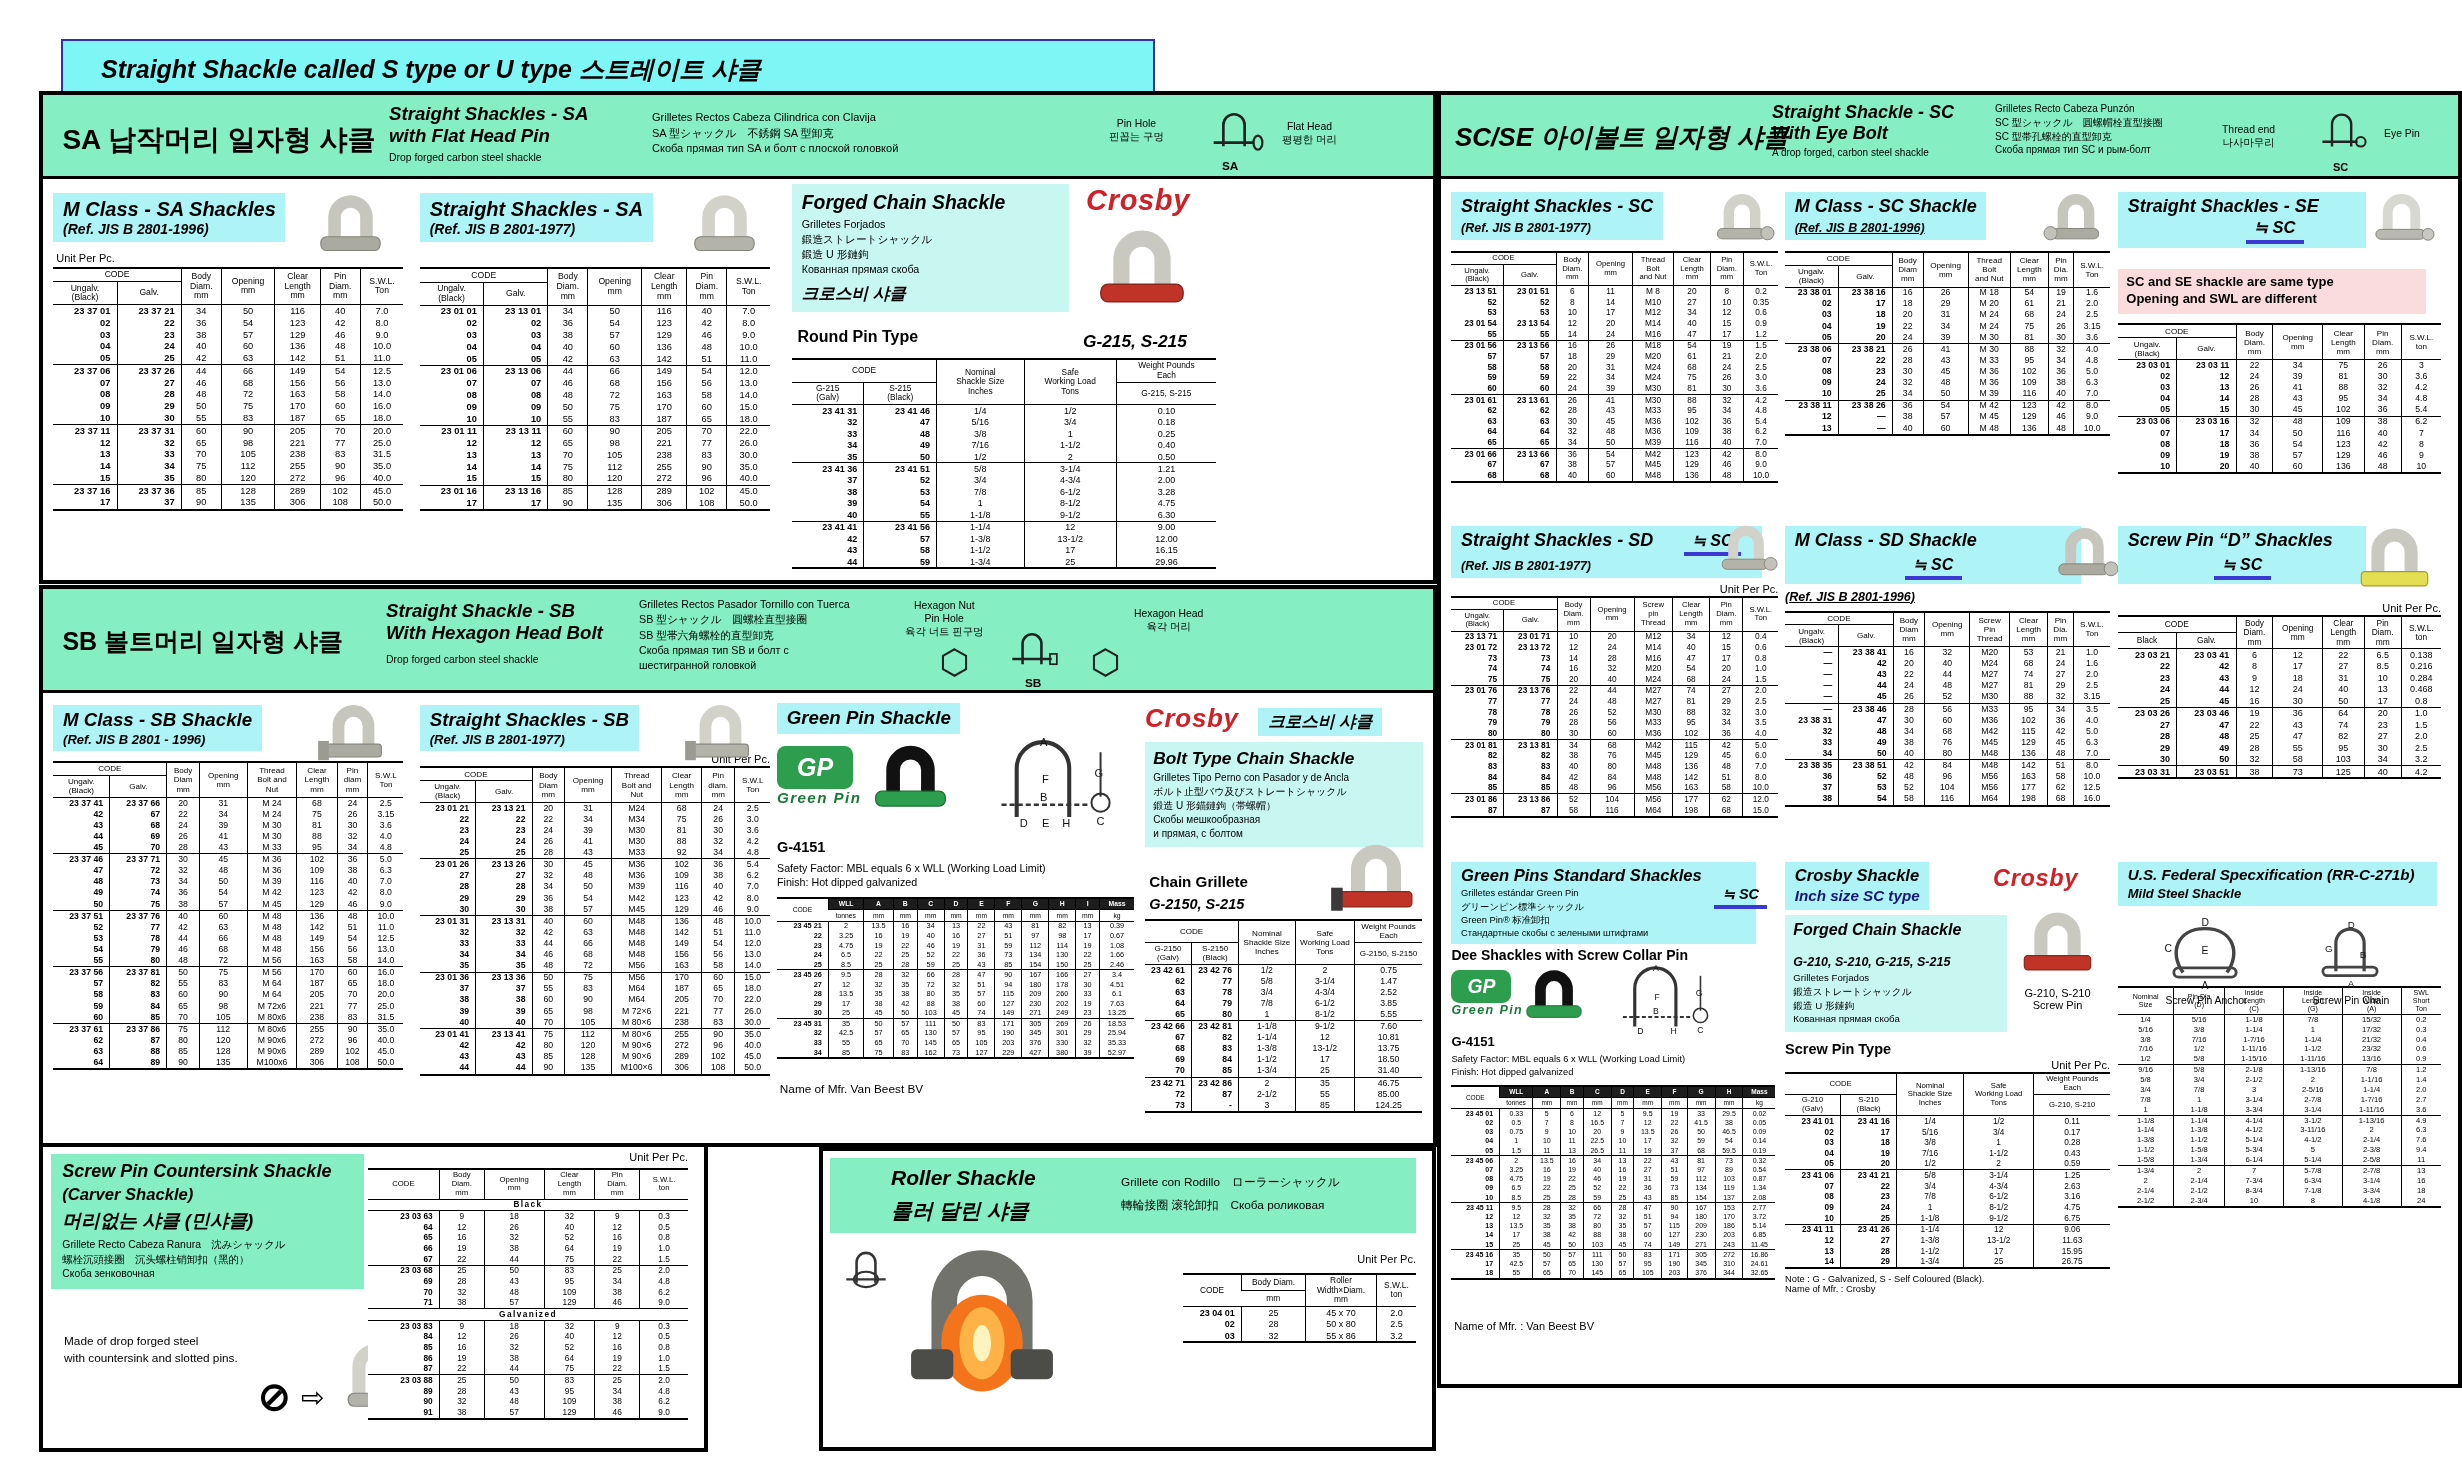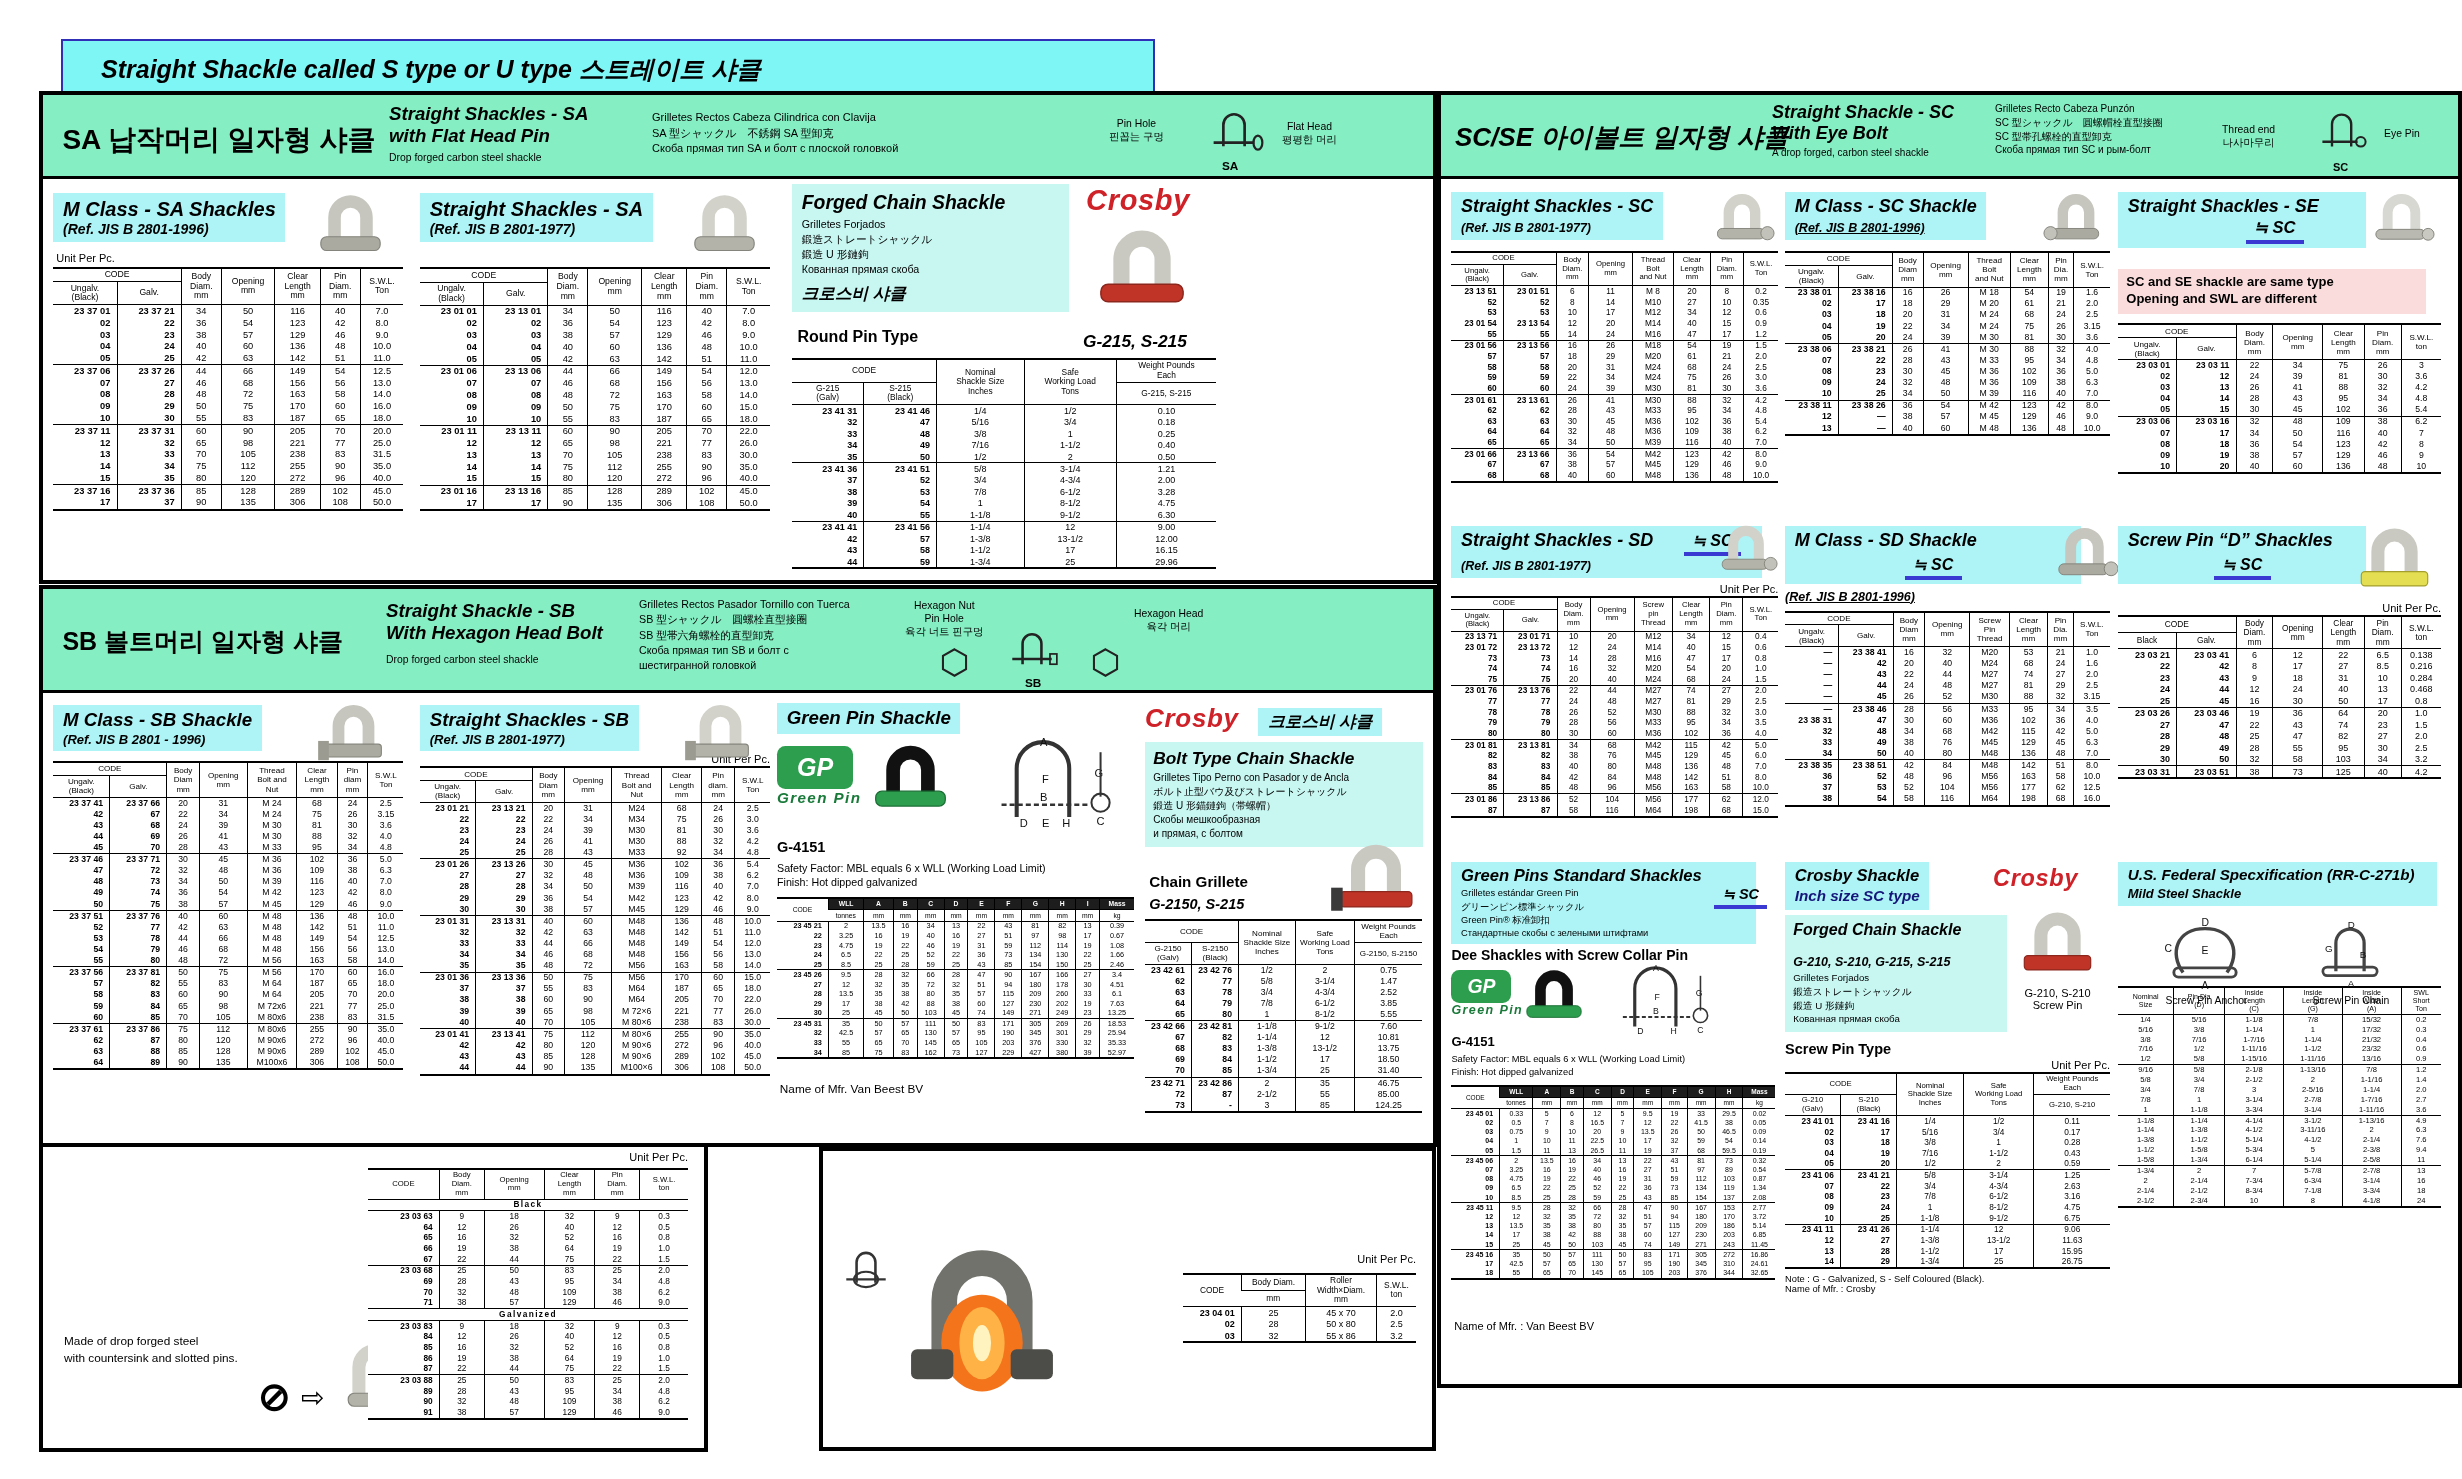--- a/index.html
+++ b/index.html
@@ -1606,20 +1606,28 @@
               <td>3</td>
               <td>85</td>
               <td>124.25</td>
             </tr>
           </tbody>
         </table>
     </div>
   </div>
 
   <div class="panel" style="left:39px;top:1143px;width:661px;height:301px">
+    <div class="abs greenblock" style="left:8.3px;top:7px;width:313px;padding:7px 11px;box-sizing:border-box">
+      <div class="ti" style="font-size:18px">Screw Pin Countersink Shackle</div>
+      <div class="ti" style="font-size:16.6px;margin-top:2.8px">(Carver Shackle)</div>
+      <div class="b" style="font-size:18.7px;font-style:italic;margin-top:2.8px">머리없는 샤클 (민샤클)</div>
+      <div class="pre langs" style="font-size:10.4px;margin-top:4.2px">Grillete Recto Cabeza Ranura　沈みシャックル
+螺栓沉頭接圈　沉头螺柱销卸扣（黑的）
+Скоба зенковочная</div>
+    </div>
     <div class="abs pre" style="left:21px;top:186px;font-size:11.8px;line-height:1.45">Made of drop forged steel
 with countersink and slotted pins.</div>
     <span class="abs" style="left:215px;top:227px;font-size:39px;font-weight:bold">⊘</span>
     <span class="abs" style="left:258px;top:234px;font-size:28px">⇨</span>
     <span class="abs" style="left:291px;top:187px">
       <svg width="83" height="90" viewBox="0 0 70 72">
           <path d="M21 52V26a14 14 0 0 1 28 0v26" fill="none" stroke="#d2d2ca" stroke-width="11" stroke-linecap="round"></path>
           <rect x="12" y="48" width="46" height="11" rx="5" fill="#b3b3a9" stroke="#84847c"></rect>
         </svg>
     </span>
@@ -1792,20 +1800,26 @@
             <td>57</td>
             <td>129</td>
             <td>46</td>
             <td>9.0</td>
           </tr>
         </tbody>
       </table>
   </div>
 
   <div class="panel" style="left:819px;top:1147px;width:609px;height:296px">
+    <div class="abs greenblock" style="left:7px;top:7px;width:586px;height:75px">
+      <div class="abs ti" style="left:61px;top:8.3px;font-size:21px">Roller Shackle</div>
+      <div class="abs b" style="left:61px;top:39px;font-size:21px;font-style:italic">롤러 달린 샤클</div>
+      <div class="abs pre langs" style="left:291px;top:12.5px;font-size:11.8px;line-height:2">Grillete con Rodillo　ローラーシャックル
+轉輪接圈  滚轮卸扣　Скоба роликовая</div>
+    </div>
     <span class="abs" style="left:12.5px;top:89px">
       <svg width="60" height="60" viewBox="0 0 70 70">
           <path d="M24 50V26a11 11 0 0 1 22 0v24" fill="none" stroke="#333" stroke-width="3"></path>
           <ellipse cx="35" cy="46" rx="14" ry="9" fill="none" stroke="#333" stroke-width="2.5"></ellipse>
           <line x1="12" y1="46" x2="58" y2="46" stroke="#333" stroke-width="2.5"></line>
         </svg>
     </span>
     <span class="abs" style="left:76px;top:89px">
       <svg width="166" height="173" viewBox="0 0 110 110">
           <path d="M30 80V38a25 25 0 0 1 50 0v42" fill="none" stroke="#72726c" stroke-width="17" stroke-linecap="round"></path>

